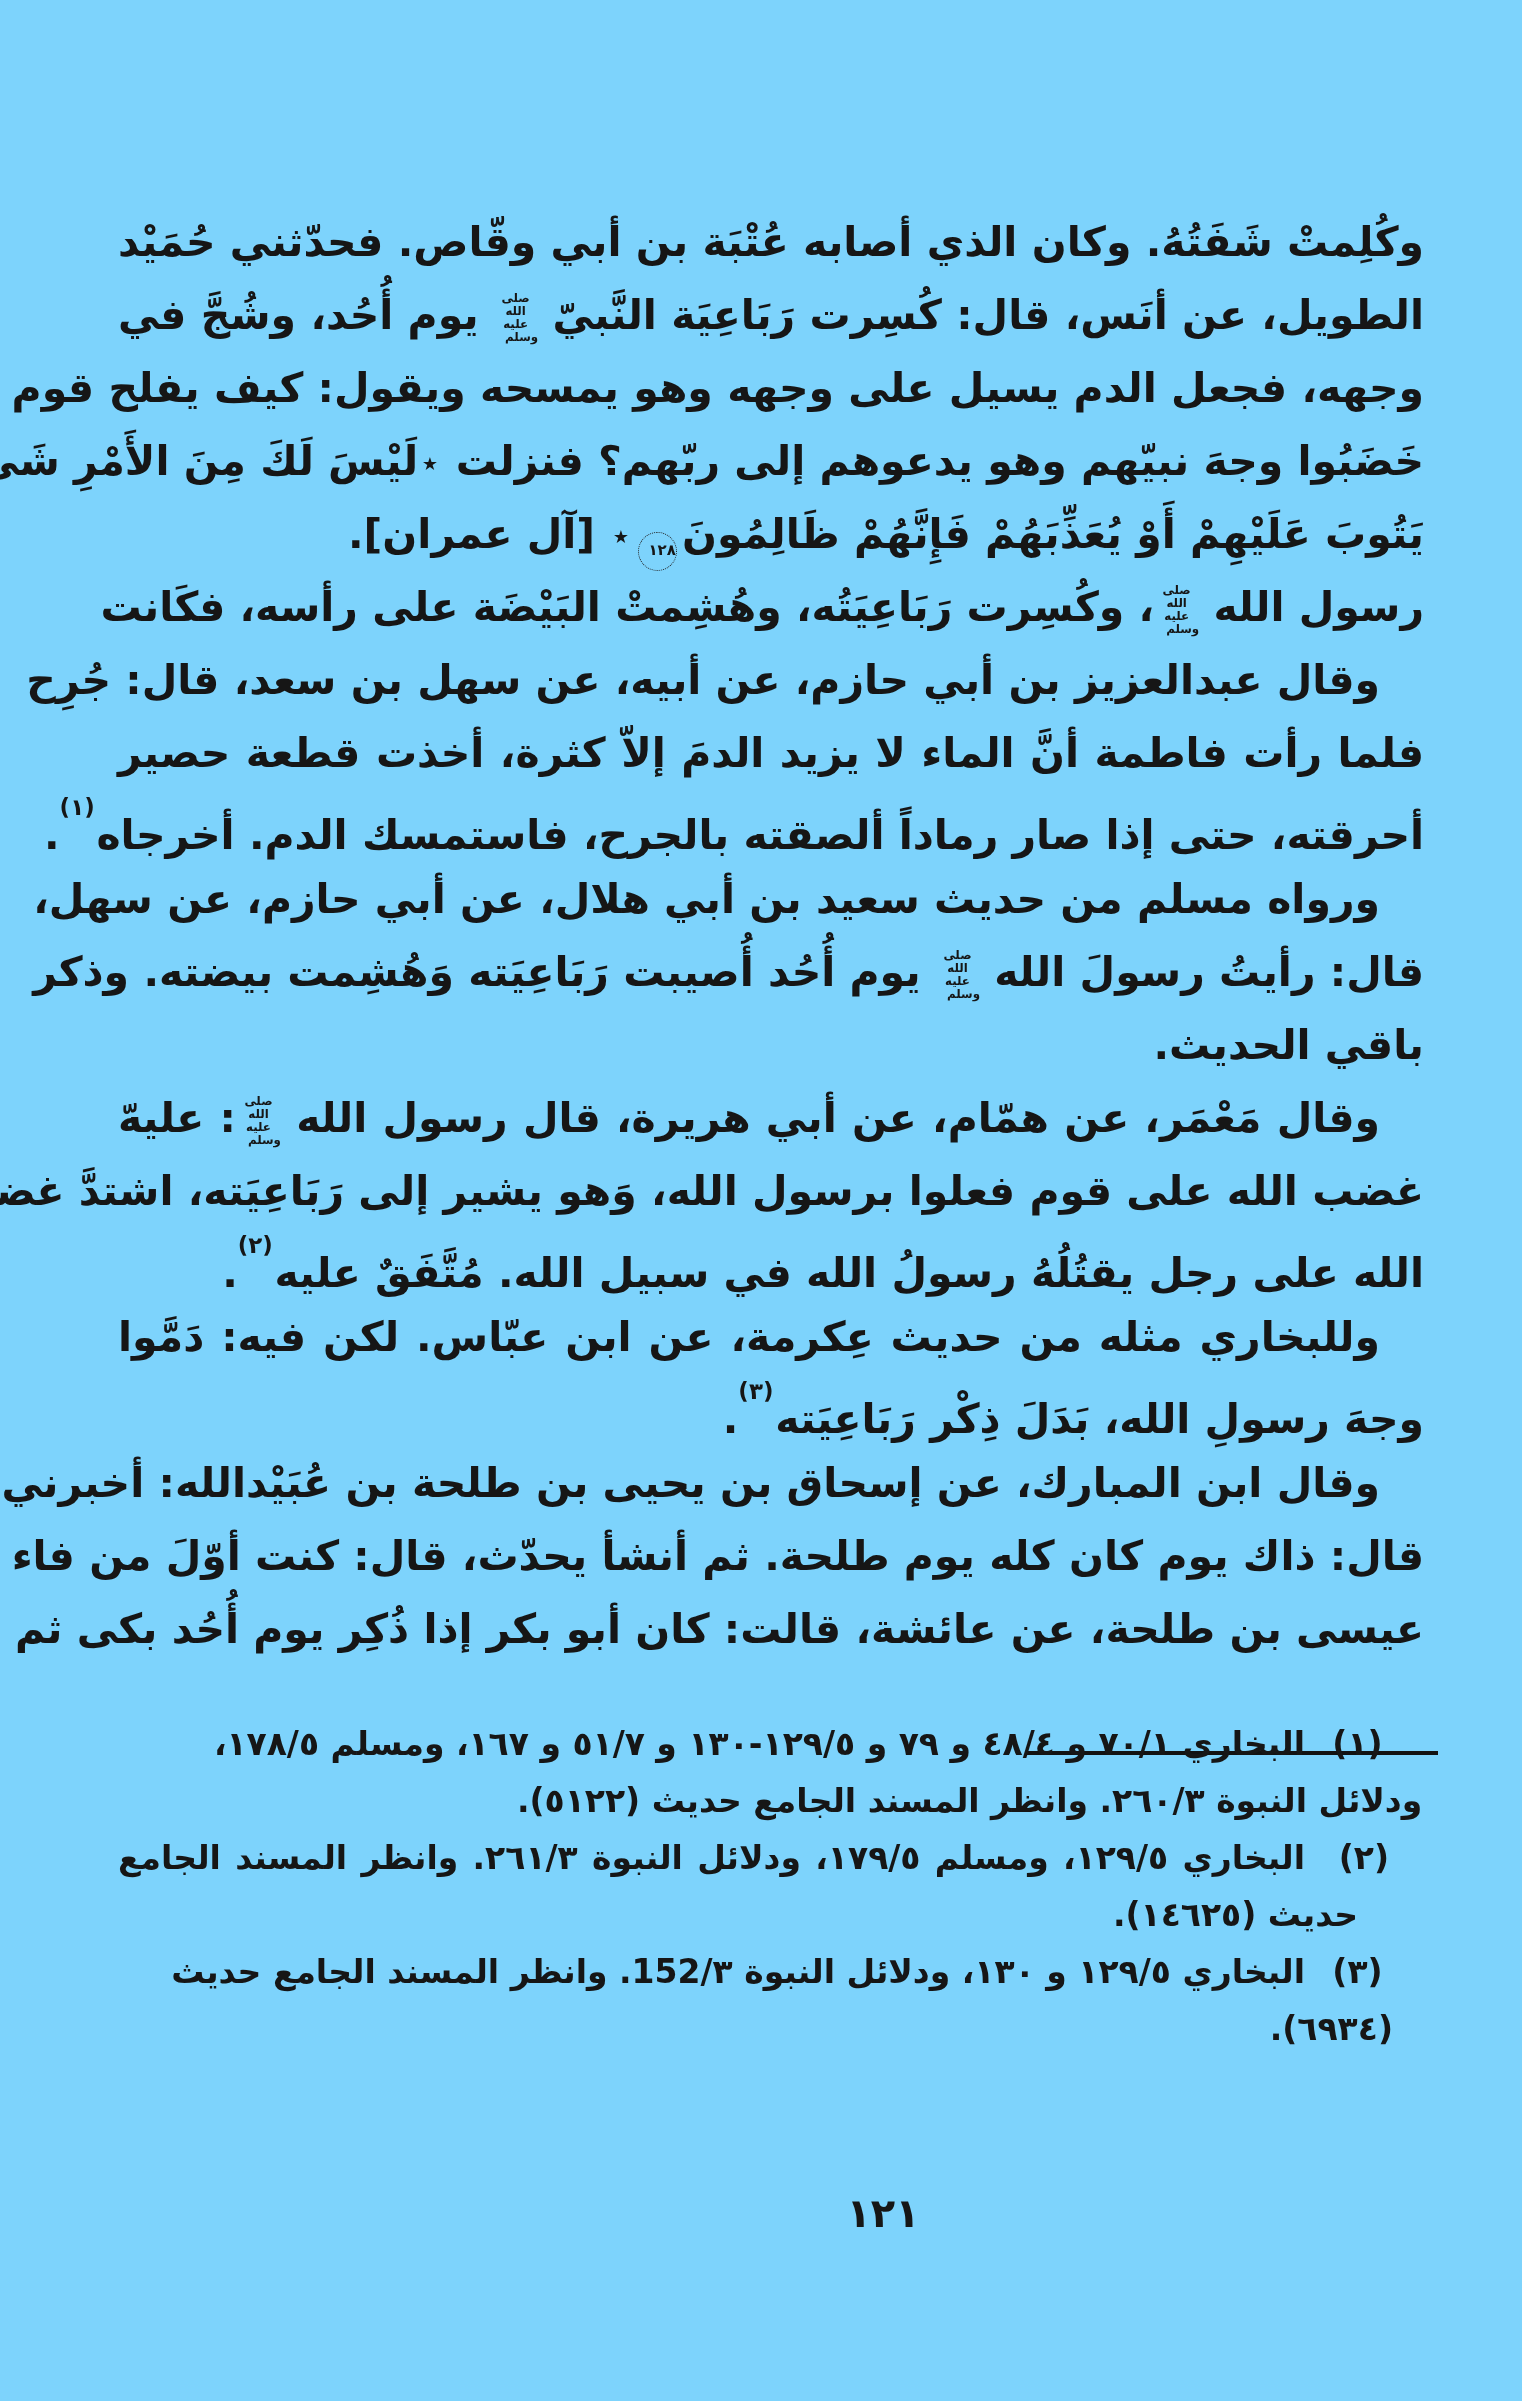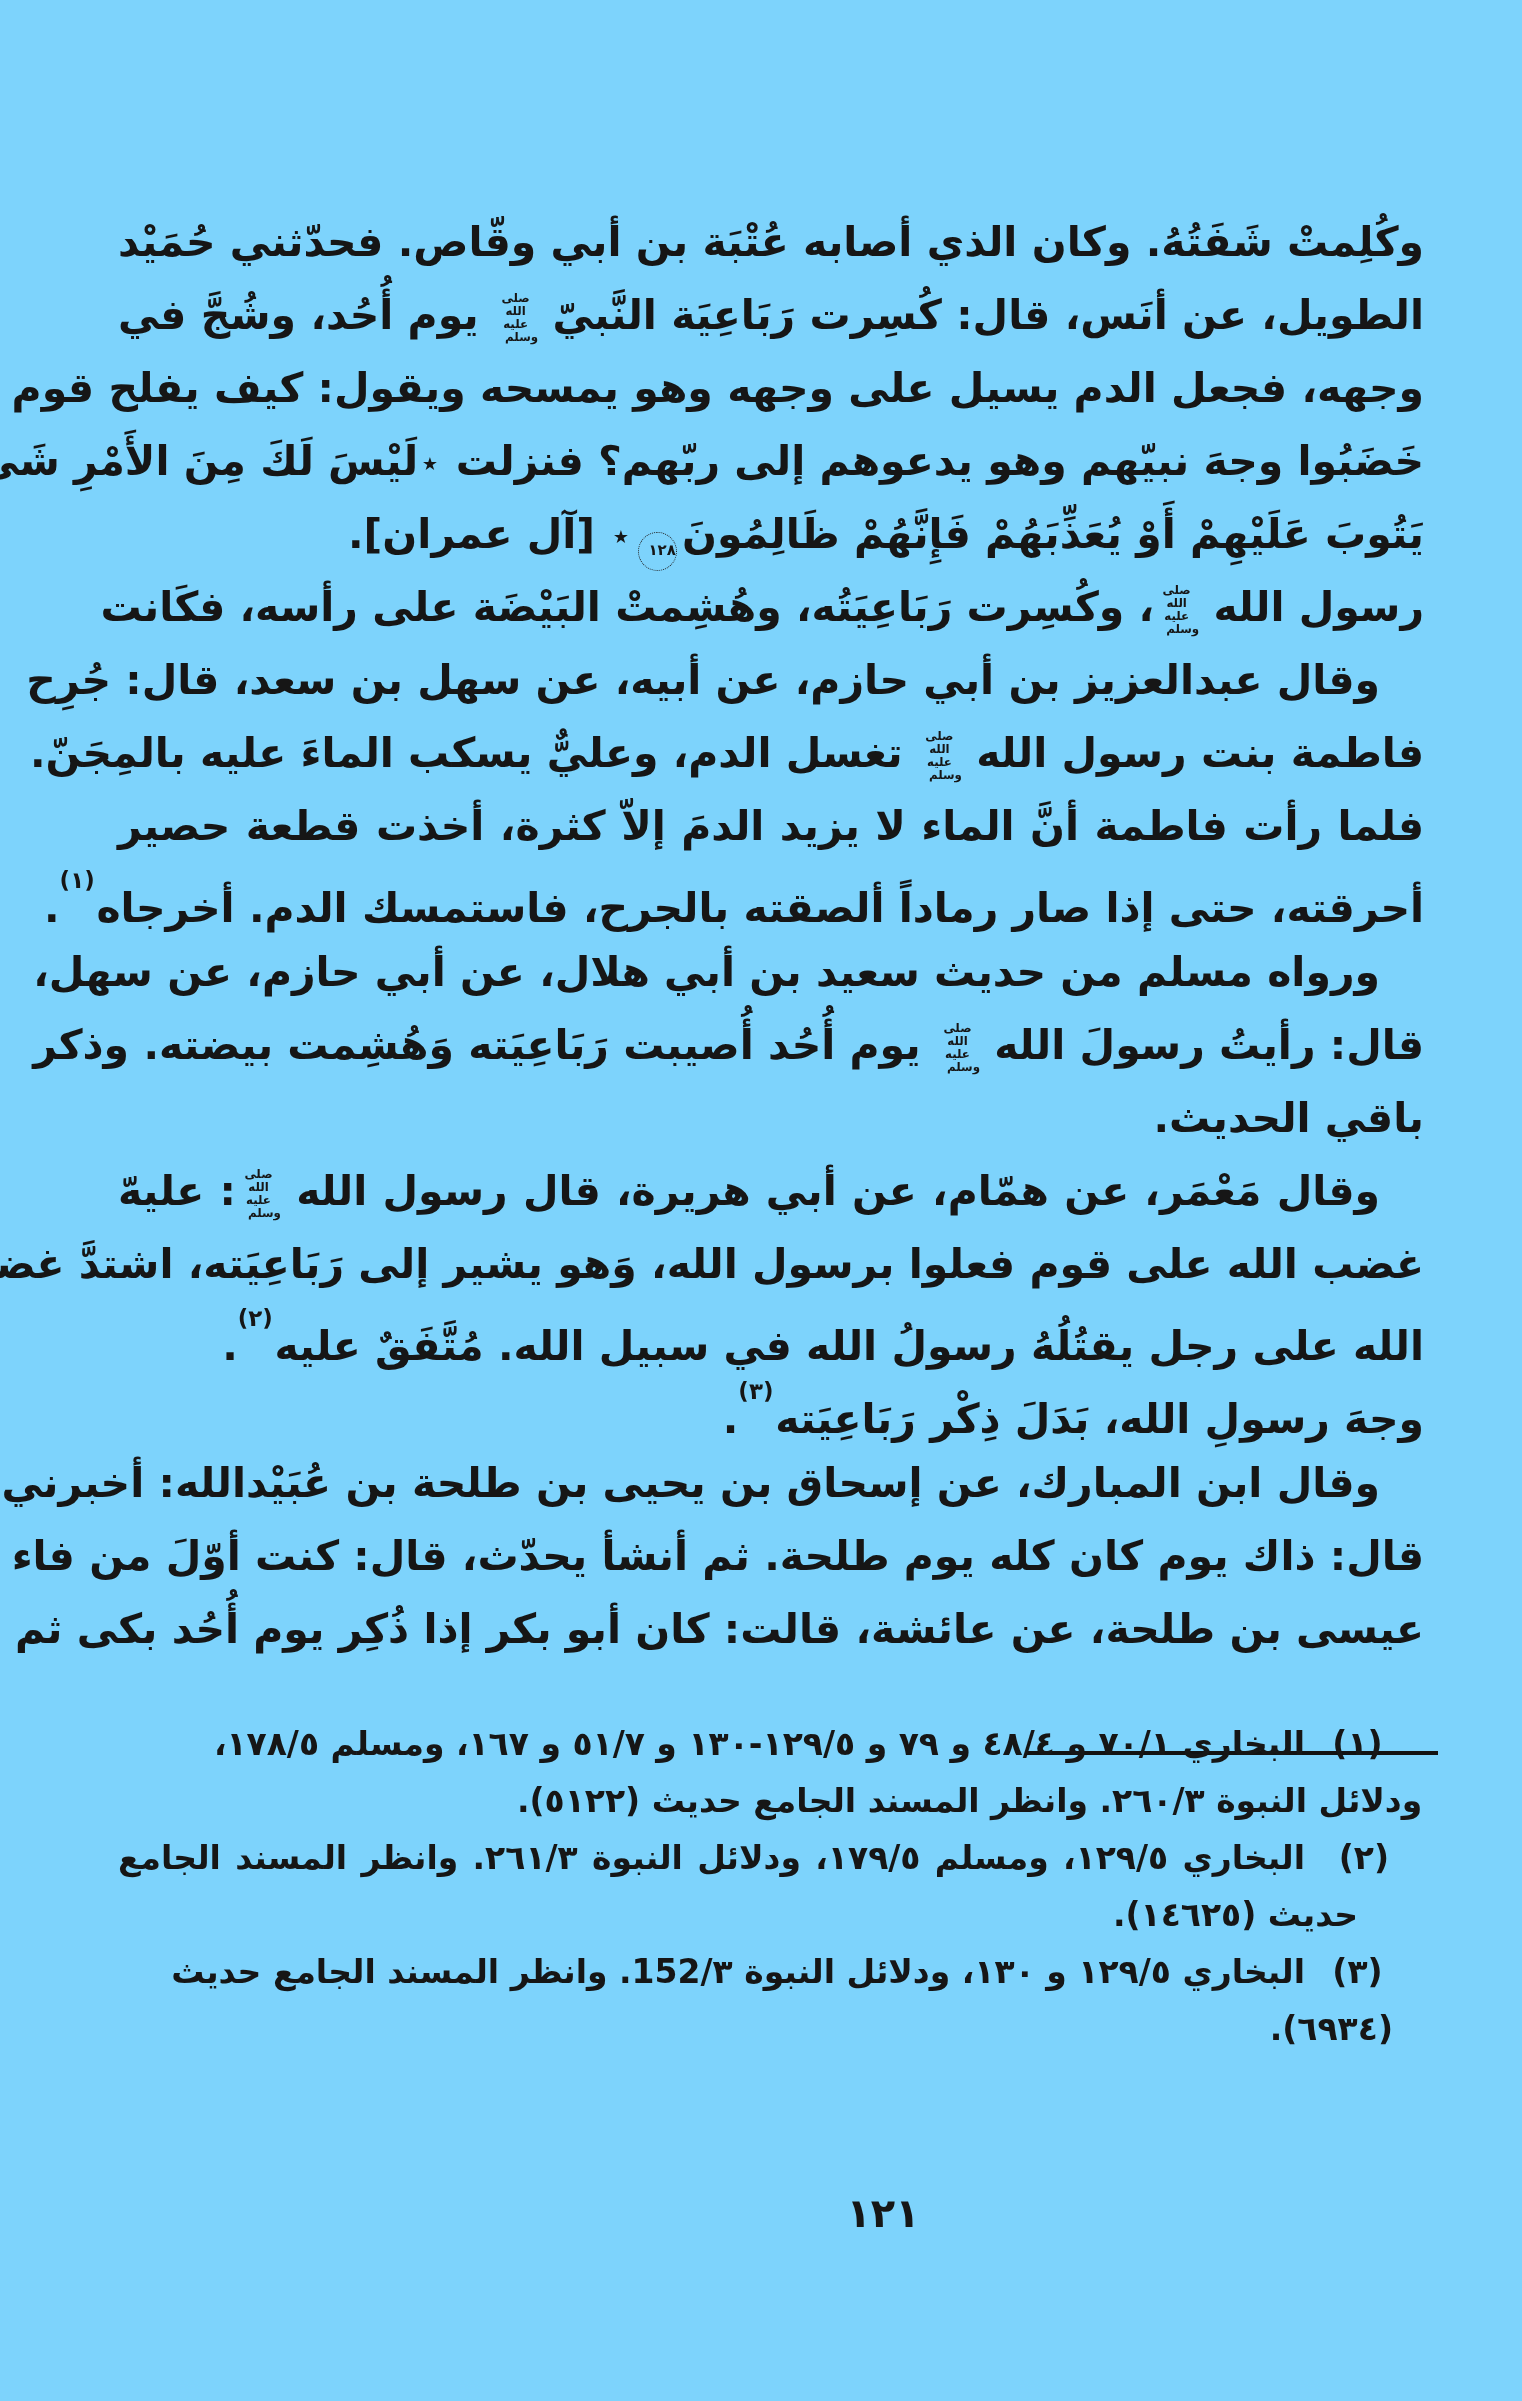--- a/index.html
+++ b/index.html
@@ -119,29 +119,29 @@
 
 <div class="page">
   <div class="body-block" id="body-block">
       <div class="bline j"><span>وكُلِمتْ شَفَتُهُ. وكان الذي أصابه عُتْبَة بن أبي وقّاص. فحدّثني حُمَيْد</span></div>
       <div class="bline j"><span>الطويل، عن أنَس، قال: كُسِرت رَبَاعِيَة النَّبيّ </span><span class="saw">صلى الله عليه وسلم</span><span> يوم أُحُد، وشُجَّ في</span></div>
       <div class="bline j"><span>وجهه، فجعل الدم يسيل على وجهه وهو يمسحه ويقول: كيف يفلح قوم</span></div>
       <div class="bline j"><span>خَضَبُوا وجهَ نبيّهم وهو يدعوهم إلى ربّهم؟ فنزلت </span><span class="orn">٭</span><span>لَيْسَ لَكَ مِنَ الأَمْرِ شَيْءٌ أَوْ</span></div>
       <div class="bline e"><span>يَتُوبَ عَلَيْهِمْ أَوْ يُعَذِّبَهُمْ فَإِنَّهُمْ ظَالِمُونَ</span><span class="ayah">١٢٨</span><span class="orn">٭</span><span> [آل عمران].</span></div>
       <div class="bline j"><span>رسول الله </span><span class="saw">صلى الله عليه وسلم</span><span>، وكُسِرت رَبَاعِيَتُه، وهُشِمتْ البَيْضَة على رأسه، فكَانت</span></div>
       <div class="bline j ind"><span>وقال عبدالعزيز بن أبي حازم، عن أبيه، عن سهل بن سعد، قال: جُرِح</span></div>
-      <div class="bline j"><span>فاطمة بنت رسول الله </span><span class="saw">صلى الله عليه وسلم</span><span> تغسل الدم، وعليٌّ يسكب الماءَ عليه بالمِجَنّ.</span></div>
       <div class="bline j"><span>فلما رأت فاطمة أنَّ الماء لا يزيد الدمَ إلاّ كثرة، أخذت قطعة حصير</span></div>
       <div class="bline e"><span>أحرقته، حتى إذا صار رماداً ألصقته بالجرح، فاستمسك الدم. أخرجاه</span><sup class="fnref">(١)</sup><span>.</span></div>
       <div class="bline j ind"><span>ورواه مسلم من حديث سعيد بن أبي هلال، عن أبي حازم، عن سهل،</span></div>
       <div class="bline j"><span>قال: رأيتُ رسولَ الله </span><span class="saw">صلى الله عليه وسلم</span><span> يوم أُحُد أُصيبت رَبَاعِيَته وَهُشِمت بيضته. وذكر</span></div>
       <div class="bline e"><span>باقي الحديث.</span></div>
       <div class="bline j ind"><span>وقال مَعْمَر، عن همّام، عن أبي هريرة، قال رسول الله </span><span class="saw">صلى الله عليه وسلم</span><span>: عليهّ</span></div>
       <div class="bline j"><span>غضب الله على قوم فعلوا برسول الله، وَهو يشير إلى رَبَاعِيَته، اشتدَّ غضب</span></div>
       <div class="bline e"><span>الله على رجل يقتُلُهُ رسولُ الله في سبيل الله. مُتَّفَقٌ عليه</span><sup class="fnref">(٢)</sup><span>.</span></div>
+      <div class="bline j ind"><span>وللبخاري مثله من حديث عِكرمة، عن ابن عبّاس. لكن فيه: دَمَّوا</span></div>
       <div class="bline e"><span>وجهَ رسولِ الله، بَدَلَ ذِكْر رَبَاعِيَته</span><sup class="fnref">(٣)</sup><span>.</span></div>
       <div class="bline j ind"><span>وقال ابن المبارك، عن إسحاق بن يحيى بن طلحة بن عُبَيْدالله: أخبرني</span></div>
       <div class="bline j"><span>قال: ذاك يوم كان كله يوم طلحة. ثم أنشأ يحدّث، قال: كنت أوّلَ من فاء</span></div>
       <div class="bline j"><span>عيسى بن طلحة، عن عائشة، قالت: كان أبو بكر إذا ذُكِر يوم أُحُد بكى ثم</span></div>
     </div>
   <div class="fn-sep"></div>
   <div class="fn-block" id="fn-block">
       <div class="fline"><span class="fn-num">(١)</span><span>البخاري ٧٠/١ و ٤٨/٤ و ٧٩ و ١٢٩/٥-١٣٠ و ٥١/٧ و ١٦٧، ومسلم ١٧٨/٥،</span></div>
       <div class="fline l2-1"><span>ودلائل النبوة ٢٦٠/٣. وانظر المسند الجامع حديث (٥١٢٢).</span></div>
       <div class="fline fj"><span class="fn-num">(٢)</span><span>البخاري ١٢٩/٥، ومسلم ١٧٩/٥، ودلائل النبوة ٢٦١/٣. وانظر المسند الجامع</span></div>

